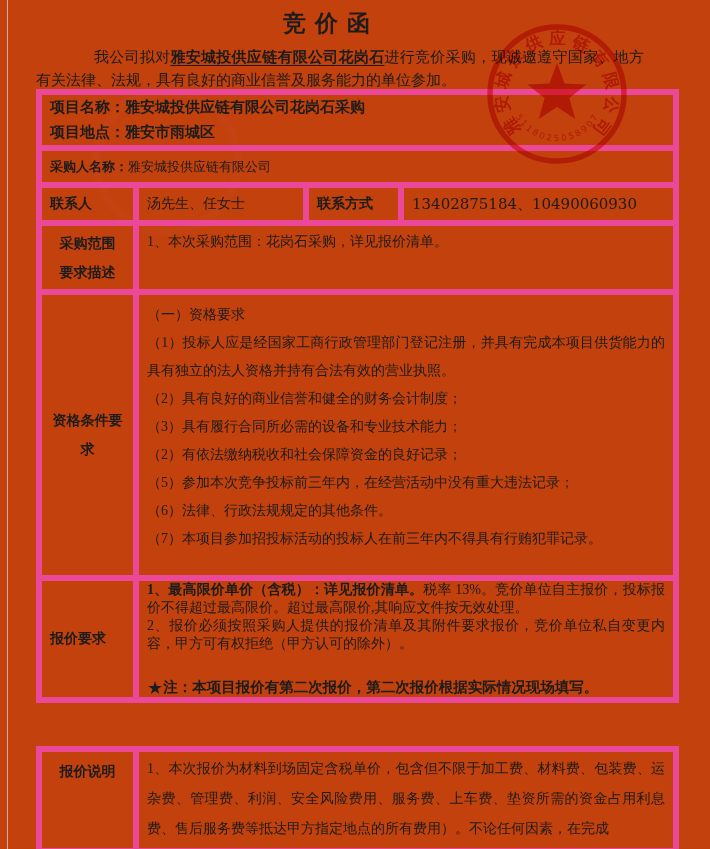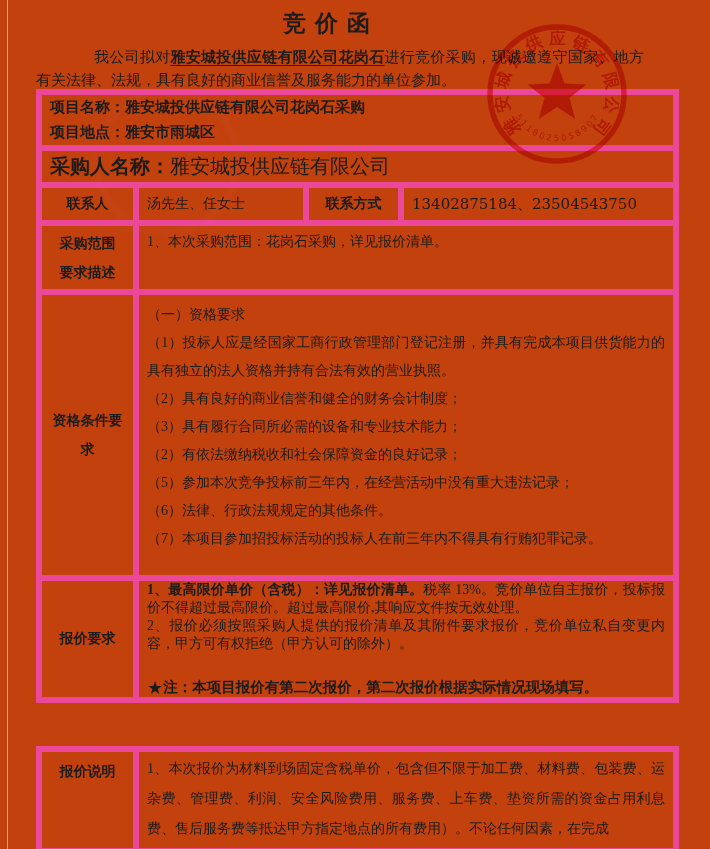--- a/index.html
+++ b/index.html
@@ -22,39 +22,39 @@
   .doc-table{position:absolute;left:36px;width:637px;background:transparent;}
   .t1{top:89px;}
   .t2{top:746px;}
   td{border:6px solid #ec4899;font-size:14px;padding:0 8px;vertical-align:middle;}
   td p{margin:0;}
   .bold{font-weight:bold;}
   .vtop{vertical-align:top;}
   .fs15{font-size:15px;}
   .row-project td{height:50px;}
   .row-project .line{line-height:25px;font-weight:bold;font-size:15px;}
-  .row-purchaser td{height:31px;font-size:20px;}
+  .row-purchaser td{height:31px;font-size:13px;}
   .row-contact td{height:32px;}
   .row-scope td{height:56px;}
   .label-2line{line-height:29px;font-weight:bold;text-align:center;padding:0 4px;}
   .row-scope .content{padding-top:7px;}
   .row-period td{height:63px;}
   .row-period .content p{line-height:19px;text-align:justify;}
   .row-qual td{height:274px;}
   .row-qual .content{vertical-align:top;padding-top:6px;}
   .row-qual .content p{line-height:28px;text-align:justify;}
   .row-date td{height:23px;}
   .row-quote td{height:107px;}
   .row-quote .content p{line-height:18px;text-align:justify;}
   .row-quote .note{font-weight:bold;margin-top:25px;font-size:14.5px;}
   .row-quote .note .star{font-size:18px;font-family:"DejaVu Sans",sans-serif;vertical-align:-2px;}
   .row-desc td{height:85px;border-radius:30px;}
   .row-desc .label{vertical-align:top;padding-top:11px;text-align:center;font-weight:bold;}
   .row-desc .content p{line-height:30px;text-align:justify;padding-top:2px;}
-  .label-c{font-weight:bold;text-align:center;}
+  .label-c{font-weight:bold;}
   .num{font-family:"DejaVu Serif","Liberation Serif",serif;}
   .seal{position:absolute;left:484px;top:21px;mix-blend-mode:multiply;opacity:.9;}
   .ghost-seal{
     position:absolute;left:92px;top:86px;width:132px;height:132px;border-radius:50%;
     border:9px solid rgba(224,92,82,0.10);filter:blur(2px);
   }
 </style>
 </head>
 <body>
 
@@ -80,21 +80,21 @@
         <div class="line">项目地点：雅安市雨城区</div>
       </td>
     </tr>
     <tr class="row-purchaser">
       <td colspan="4"><span class="bold">采购人名称：</span><span>雅安城投供应链有限公司</span></td>
     </tr>
     <tr class="row-contact">
       <td class="label-c">联系人</td>
       <td>汤先生、任女士</td>
       <td class="label-c">联系方式</td>
-      <td class="num fs15">13402875184、23504543750</td>
+      <td class="num fs15">13402875184、10490060930</td>
     </tr>
     <tr class="row-scope">
       <td class="label-2line">
         <div>采购范围</div>
         <div>要求描述</div>
       </td>
       <td colspan="3" class="content vtop">1、本次采购范围：花岗石采购，详见报价清单。</td>
     </tr>
     <tr class="row-qual">
       <td class="label-2line">

